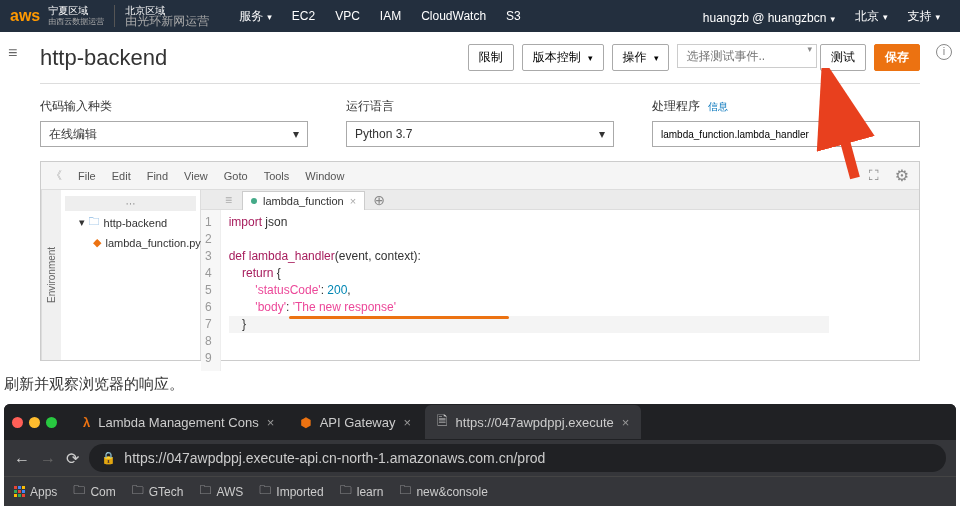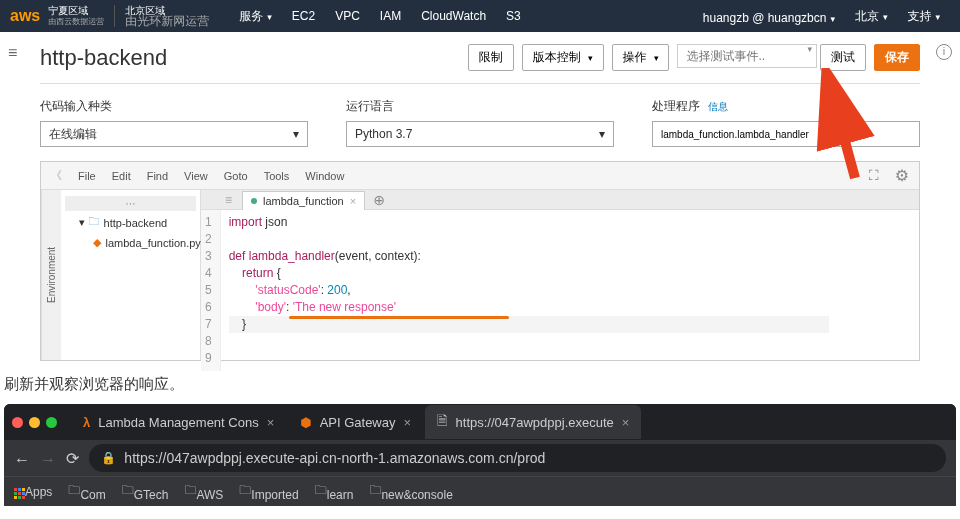--- a/index.html
+++ b/index.html
@@ -59,21 +59,21 @@
 .mac-dots{display:flex;gap:6px;margin-right:12px}
 .mac-dot{width:11px;height:11px;border-radius:50%}
 .browser-tab{display:flex;align-items:center;gap:8px;padding:6px 12px;font-size:13px;color:#ccc;border-radius:6px 6px 0 0;min-width:0;max-width:250px}
 .browser-tab.active{background:#35363a}
 .browser-tab .x{margin-left:auto;color:#999;font-size:13px}
 .addr-bar{background:#35363a;height:36px;display:flex;align-items:center;padding:0 10px;gap:10px}
 .addr-btn{color:#ccc;font-size:16px}
 .addr-field{flex:1;background:#202124;border-radius:16px;height:28px;display:flex;align-items:center;padding:0 12px;color:#ccc;font-size:14px;gap:8px}
 .lock-icon{color:#9aa0a6;font-size:12px}
 .bookmarks{background:#35363a;height:30px;display:flex;align-items:center;padding:0 10px;gap:16px;font-size:12px;color:#ccc;border-top:1px solid #444}
-.bm-item{display:flex;align-items:flex-end;}
+.bm-item{display:flex;align-items:center;gap:5px}
 .apps-icon{display:grid;grid-template-columns:repeat(3,3px);gap:1px}
 .apps-icon span{width:3px;height:3px;background:#ccc}
 .apps-icon .r{background:#ea4335}.apps-icon .g{background:#34a853}.apps-icon .b{background:#4285f4}.apps-icon .y{background:#fbbc04}
 .response-body{background:#fff;color:#000;padding:16px 14px;font-family:Menlo,Consolas,monospace;font-size:14px}
 </style>
 </head>
 <body>
 
 <div class="aws-header">
   <span class="aws-logo">aws</span>

